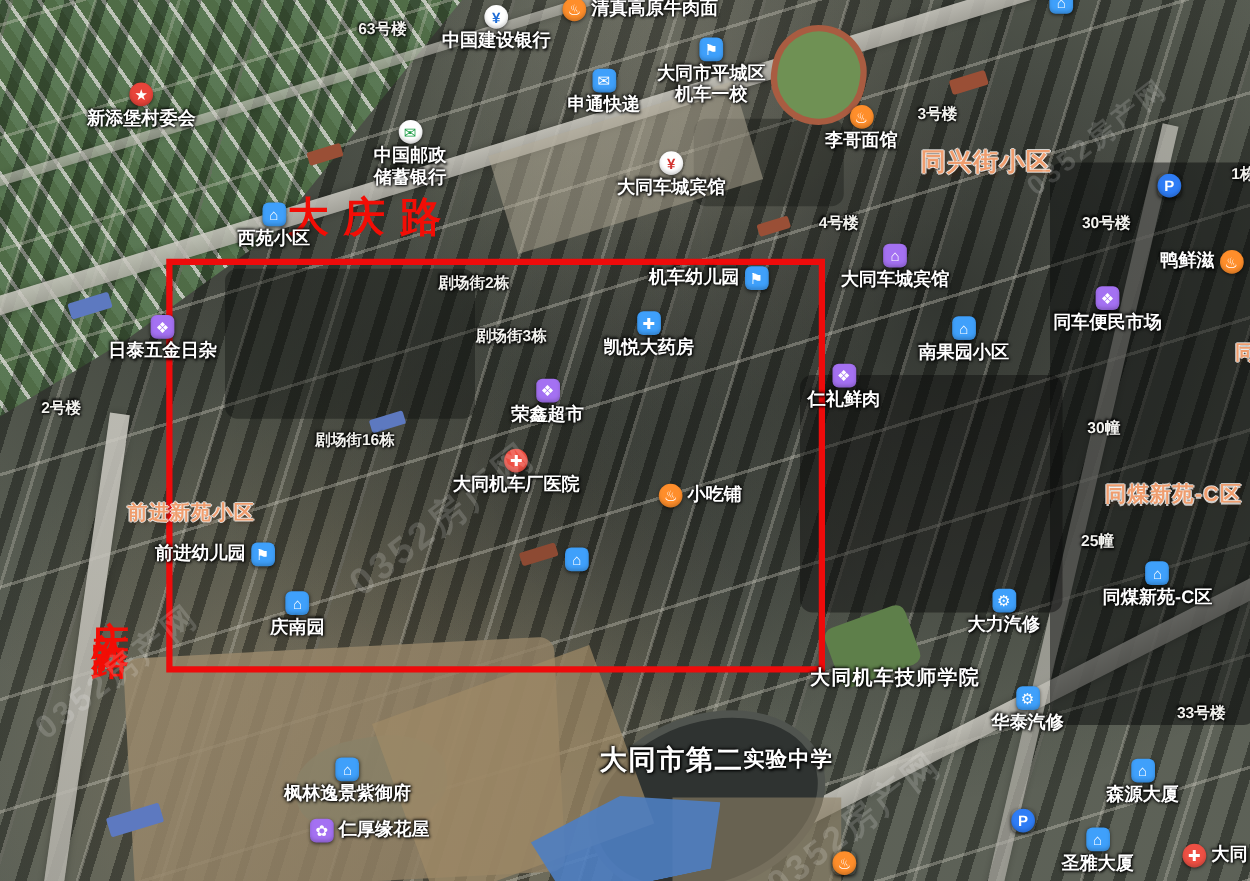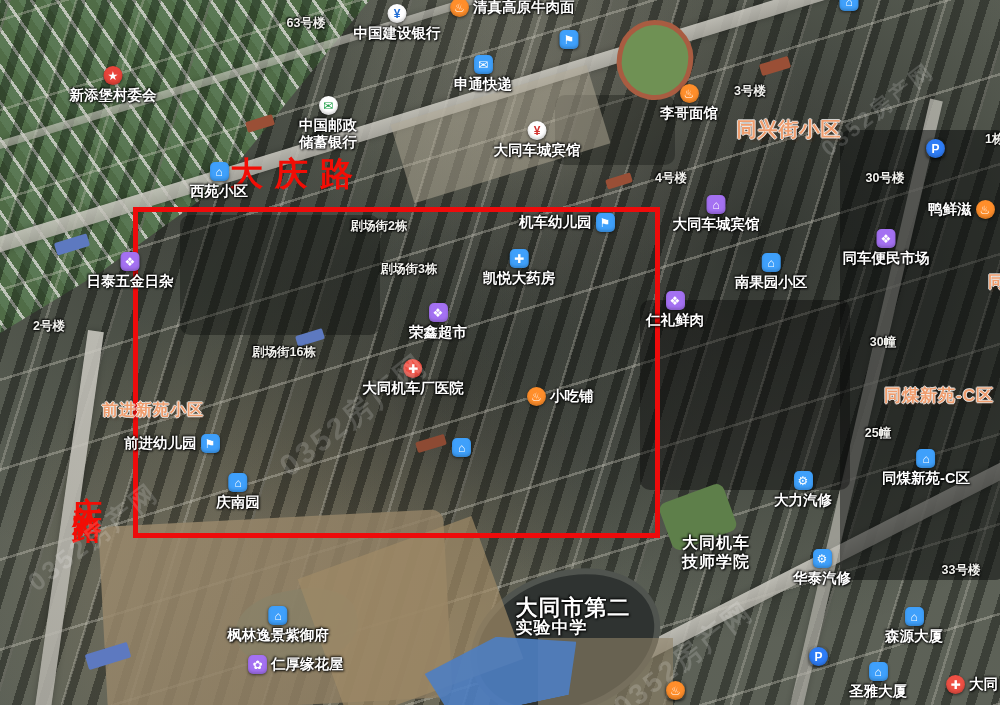--- a/index.html
+++ b/index.html
@@ -43,21 +43,21 @@
   .road-label-v{position:absolute;color:#f30d05;font-size:30px;font-weight:bold;writing-mode:vertical-rl;letter-spacing:9px;}
   .marker{position:absolute;display:flex;align-items:center;gap:4px;white-space:nowrap;z-index:5;}
   .marker.top{flex-direction:column;gap:2px;transform:translateX(-50%);}
   .icon{width:19px;height:19px;border-radius:5px;display:flex;align-items:center;justify-content:center;
     color:#fff;font-size:12px;font-weight:bold;flex:0 0 auto;
     box-shadow:0 1px 3px rgba(0,0,0,.55), inset 0 -2px 3px rgba(0,0,0,.18);}
   .icon.circle{border-radius:50%;}
   .lines{display:flex;flex-direction:column;align-items:center;}
   .poi-line{color:#fff;font-size:14.5px;font-weight:bold;line-height:16.5px;
     text-shadow:1px 1px 2px rgba(0,0,0,.95),-1px -1px 2px rgba(0,0,0,.8),0 0 3px rgba(0,0,0,.9);}
-  .bigname{position:absolute;transform:translateX(-50%);display:flex;flex-direction:column;align-items:flex-start;z-index:4;}
+  .bigname{position:absolute;transform:translateX(-50%);display:flex;flex-direction:row;align-items:flex-end;z-index:4;}
   .bigname .poi-line{letter-spacing:1px;}
   .zone{position:absolute;color:#ef9d6e;font-weight:bold;letter-spacing:1px;white-space:nowrap;z-index:4;
     text-shadow:-1px 0 rgba(255,255,255,.75),1px 0 rgba(255,255,255,.75),0 -1px rgba(255,255,255,.75),0 1px rgba(255,255,255,.75),2px 2px 3px rgba(60,30,10,.55);}
   .zone.center{transform:translateX(-50%);}
   .bldg{position:absolute;color:#f3f3ef;font-size:12.5px;font-weight:bold;white-space:nowrap;z-index:4;
     text-shadow:1px 1px 2px #000,-1px -1px 2px #000,0 0 2px #000;}
   .bldg.center{transform:translateX(-50%);}
   .wm{position:absolute;color:rgba(255,255,255,.16);font-weight:bold;transform:rotate(-38deg);letter-spacing:3px;white-space:nowrap;z-index:6;}
 </style>
 </head>
@@ -122,20 +122,24 @@
         </div>
       </div>
       <div class="marker top" style="left: 483px; top: 55px;">
         <span class="icon" style="background: rgb(63, 160, 251);">✉</span>
         <div class="lines">
           <div class="poi-line">申通快递</div>
         </div>
       </div>
       <div class="marker top" style="left: 569px; top: 30px;">
         <span class="icon" style="background: rgb(63, 160, 251);">⚑</span>
+        <div class="lines">
+          <div class="poi-line">大同市平城区</div>
+          <div class="poi-line">机车一校</div>
+        </div>
       </div>
       <div class="marker top" style="left: 328px; top: 96px;">
         <span class="icon circle" style="background: rgb(255, 255, 255); color: rgb(29, 158, 70);">✉</span>
         <div class="lines">
           <div class="poi-line">中国邮政</div>
           <div class="poi-line">储蓄银行</div>
         </div>
       </div>
       <div class="marker top" style="left: 537px; top: 121px;">
         <span class="icon circle" style="background: rgb(255, 255, 255); color: rgb(210, 52, 48);">¥</span>

